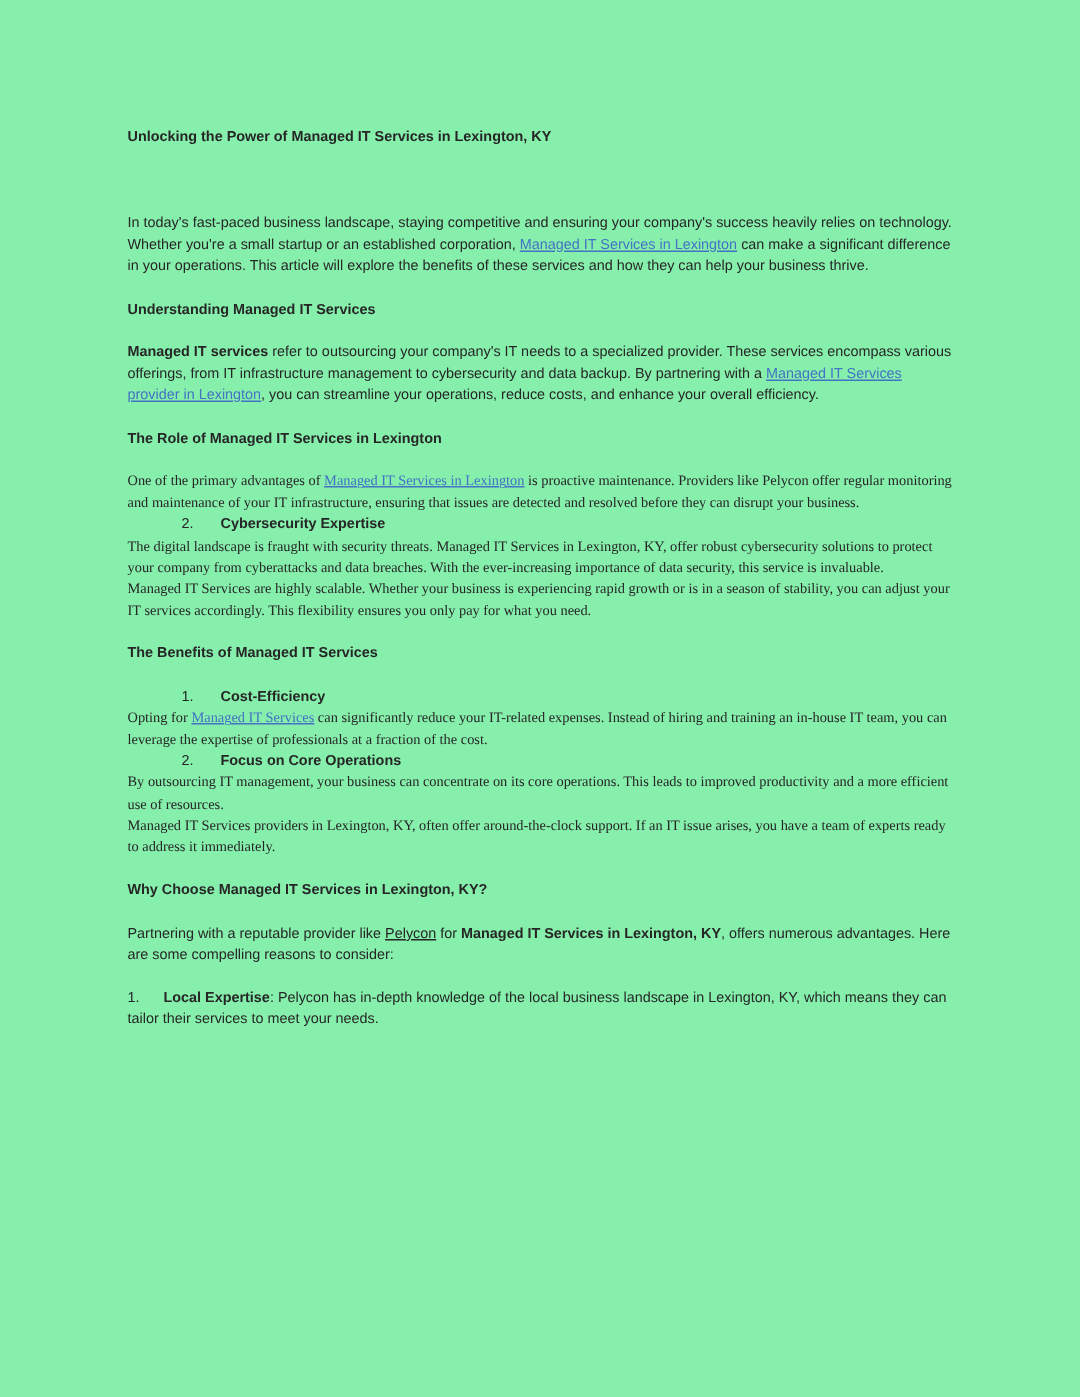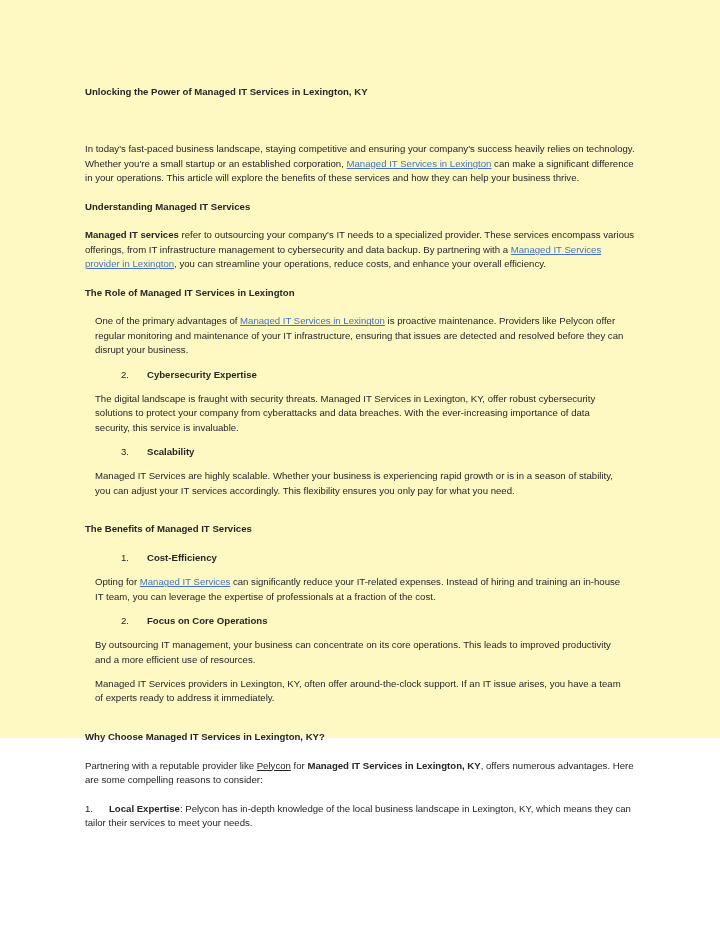--- a/index.html
+++ b/index.html
@@ -11,22 +11,22 @@
     width: 720px;
     height: 931px;
     overflow: hidden;
     font-family: "Liberation Sans", sans-serif;
     color: #262626;
     -webkit-font-smoothing: antialiased;
   }
   .page {
     position: relative;
     width: 720px;
-    height: 738px;
-    background: #fef9c3;
+    height: 931px;
+    background: #86efac;
     box-sizing: border-box;
     padding: 85px 84px 0 85px;
   }
   .doc {
     font-size: 9.6px;
     line-height: 14.35px;
     color: #262626;
     text-align: left;
   }
   
@@ -63,23 +63,24 @@
   .li-num {
     display: inline-block;
     width: 26px;
     margin-left: 36px;
     font-weight: normal;
   }
   .li-label {
     font-weight: bold;
   }
   .li-body {
-    margin: 10px;
+    margin: 0;
     font-size: 9.6px;
     line-height: 14.35px;
+    font-family: Liberation Serif, serif;
   }
   
   .li-flush .li-num {
     margin-left: 0;
     width: 24px;
   }
   .li-flush-body {
     display: inline;
   }
   .spacer {
@@ -114,21 +115,20 @@
     <div class="li">
       <div class="li-body"><span>One of the primary advantages of </span><a class="link" href="#">Managed IT Services in Lexington</a><span> is proactive maintenance. Providers like Pelycon offer regular monitoring and maintenance of your IT infrastructure, ensuring that issues are detected and resolved before they can disrupt your business.</span></div>
     </div>
 
     <div class="li">
       <div class="li-head"><span class="li-num">2.</span><span class="li-label">Cybersecurity Expertise</span></div>
       <div class="li-body">The digital landscape is fraught with security threats. Managed IT Services in Lexington, KY, offer robust cybersecurity solutions to protect your company from cyberattacks and data breaches. With the ever-increasing importance of data security, this service is invaluable.</div>
     </div>
 
     <div class="li">
-      <div class="li-head"><span class="li-num">3.</span><span class="li-label">Scalability</span></div>
       <div class="li-body">Managed IT Services are highly scalable. Whether your business is experiencing rapid growth or is in a season of stability, you can adjust your IT services accordingly. This flexibility ensures you only pay for what you need.</div>
     </div>
 
     <div class="spacer">&nbsp;</div>
 
     <div class="heading">The Benefits of Managed IT Services</div>
 
     <div class="li">
       <div class="li-head"><span class="li-num">1.</span><span class="li-label">Cost-Efficiency</span></div>
       <div class="li-body"><span>Opting for </span><a class="link" href="#">Managed IT Services</a><span> can significantly reduce your IT-related expenses. Instead of hiring and training an in-house IT team, you can leverage the expertise of professionals at a fraction of the cost.</span></div>

